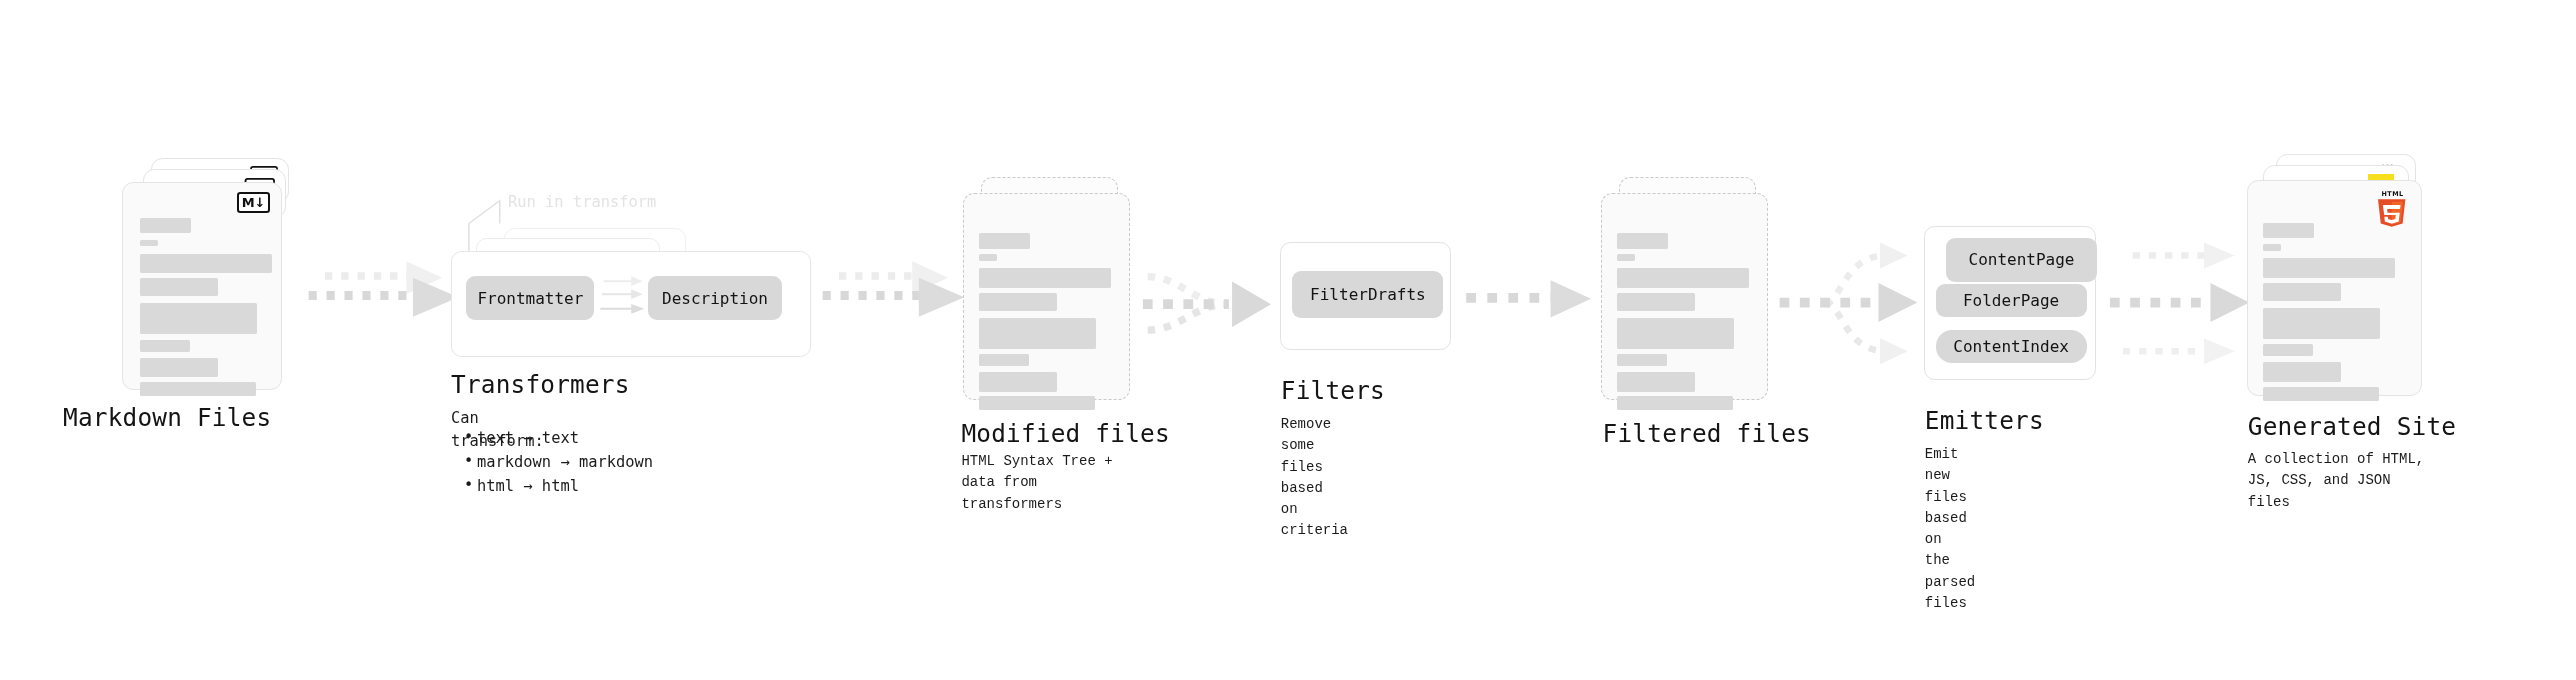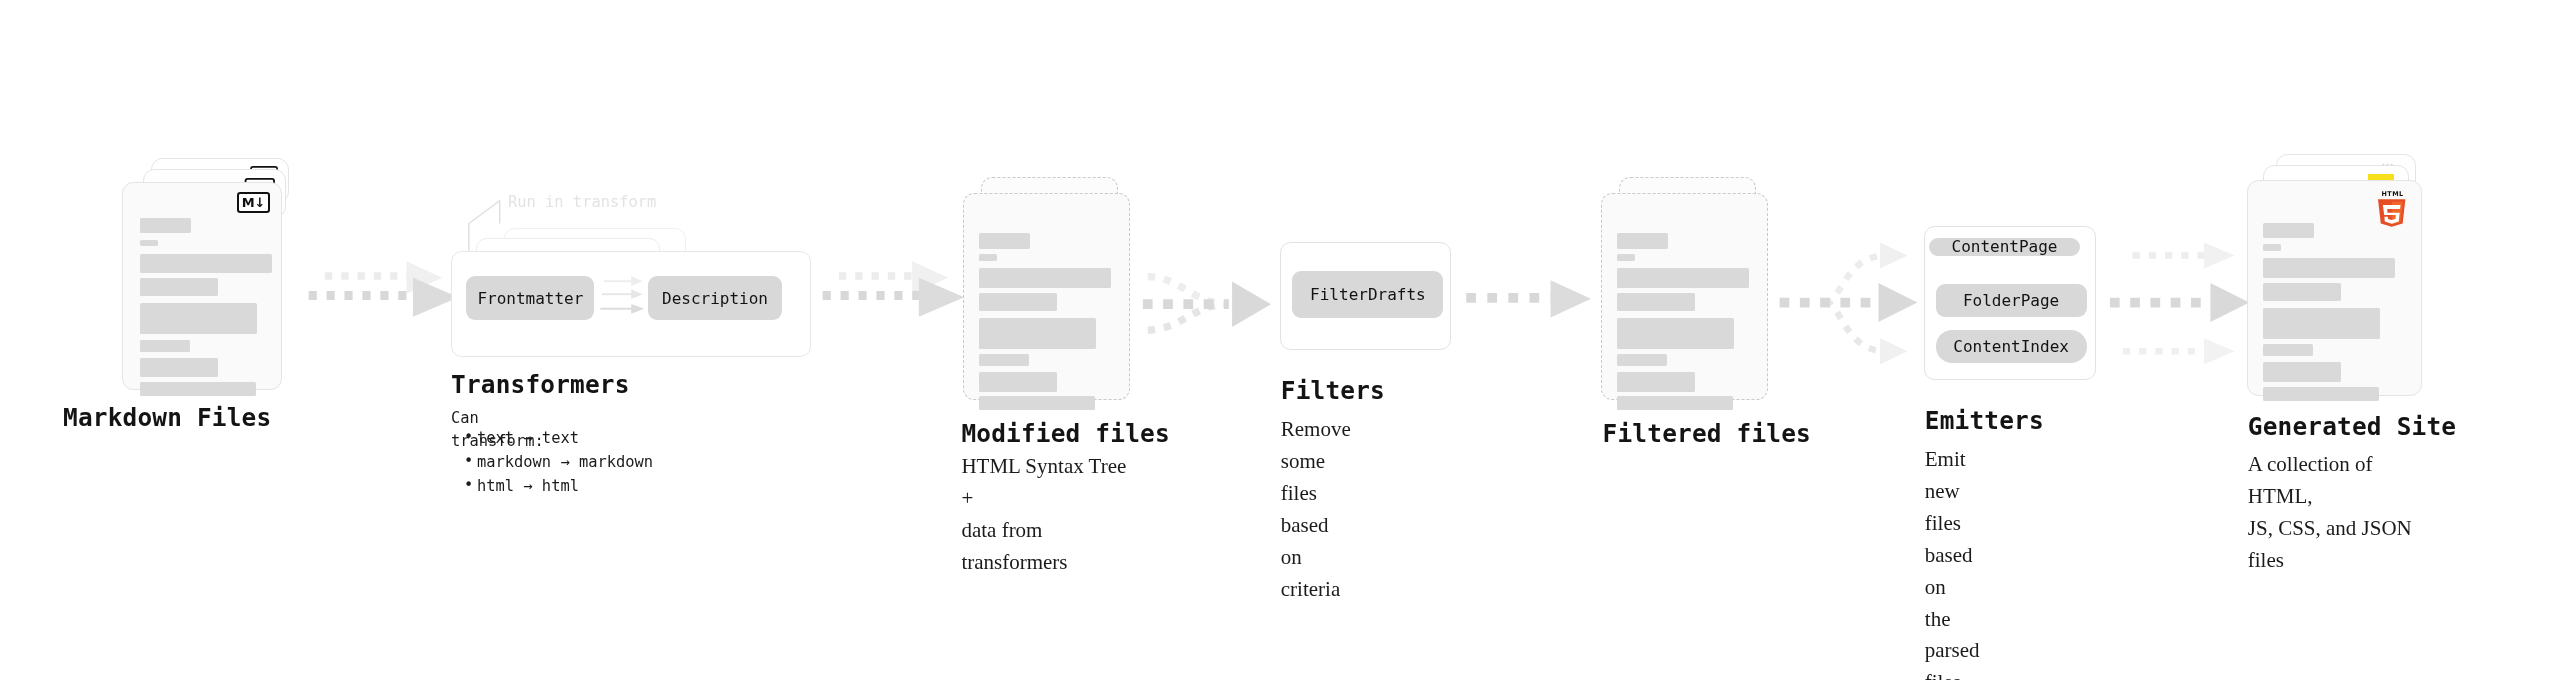--- a/index.html
+++ b/index.html
@@ -23,29 +23,29 @@
   }
 
   .stage {
     position: absolute;
   }
 
   
   .stage-title {
     font-family: "DejaVu Sans Mono", "Liberation Mono", monospace;
     font-size: 24.4px;
-    font-weight: 700;
+    font-weight: 400;
     letter-spacing: 0.2px;
     color: #141414;
     white-space: nowrap;
     text-align: center;
   }
   .stage-desc {
-    font-family: Liberation Serif, serif;
-    font-size: 21px;
+    font-family: Liberation Mono, monospace;
+    font-size: 14px;
     line-height: 1.52;
     color: #1b1b1b;
     white-space: pre-line;
   }
   .stage-desc-lead {
     font-family: "DejaVu Sans Mono", "Liberation Mono", monospace;
     font-size: 15.4px;
     line-height: 1.52;
     color: #1b1b1b;
   }
@@ -341,21 +341,21 @@
       <path d="M 58 92 C 78 92, 82 150, 130 152" stroke="#e8e8e8" stroke-width="8" stroke-dasharray="9 11"></path>
       <line x1="2" y1="92" x2="128" y2="92" stroke="#d8d8d8" stroke-width="12" stroke-dasharray="12 13"></line>
     </g>
     <polygon points="126,18 160,34 126,50" fill="#f0f0f0"></polygon>
     <polygon points="126,136 160,152 126,168" fill="#f0f0f0"></polygon>
     <polygon points="124,68 172,92 124,116" fill="#d9d9d9"></polygon>
   </svg>
 
   <div class="stage" style="left:1924px; top:226px;">
     <div class="proc-box" style="left:0px; top:0px; width:172px; height:154px;">
-      <div class="pill" style="left:4px; top:10.6px; width:151px; height:18px; position:absolute;text-align:center;">ContentPage</div>
+      <div class="pill" style="left:21px; top:10.6px; width:151px; height:44px; position:absolute;text-align:center;">ContentPage</div>
       <div class="pill" style="left:10.6px; top:57px; width:151px; height:32.5px; position:absolute;">FolderPage</div>
       <div class="pill" style="left:10.6px; top:103px; width:151px; height:32.5px; position:absolute;border-radius:16px;">ContentIndex</div>
     </div>
     <div class="stage-title" style="position:absolute; left:0.8px; top:180px;">Emitters</div>
     <div class="stage-desc" style="position:absolute; left:0.8px; top:218px;">Emit new files based on
 the parsed files</div>
   </div>
 
   <svg class="ovl" width="163" height="154" style="left:2103px; top:228px;" viewBox="0 0 200 190">
     <g fill="none" stroke-linecap="butt">

